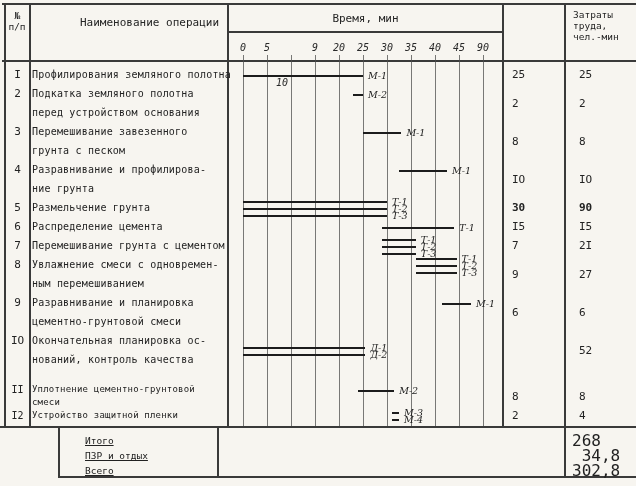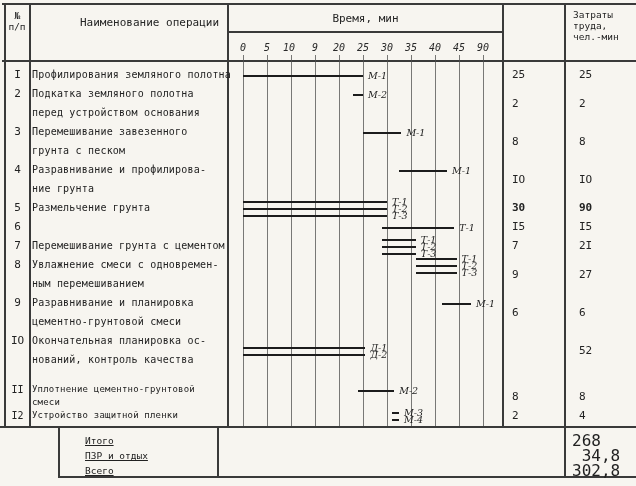--- a/index.html
+++ b/index.html
@@ -63,21 +63,21 @@
   <div class="hdr" style="left:228px;top:12px;width:275px;text-align:center;">Время, мин</div>
   <div class="hdr hdr-small" style="left:573px;top:9px;">
     <div>Затраты</div>
     <div>труда,</div>
     <div>чел.-мин</div>
   </div>
 
   <div id="ticks" style="position:absolute;left:0;top:42px;width:636px;height:14px;">
       <span class="tick-label" style="left: 243px;">0</span>
       <span class="tick-label" style="left: 267px;">5</span>
-      <span class="tick-label" style="left: 289px;">10</span>
+      <span class="tick-label" style="left: 282px; margin-top: 35px;">10</span>
       <span class="tick-label" style="left: 315px;">9</span>
       <span class="tick-label" style="left: 339px; text-align: right;">20</span>
       <span class="tick-label" style="left: 363px;">25</span>
       <span class="tick-label" style="left: 387px;">30</span>
       <span class="tick-label" style="left: 411px;">35</span>
       <span class="tick-label" style="left: 435px;">40</span>
       <span class="tick-label" style="left: 459px;">45</span>
       <span class="tick-label" style="left: 483px;">90</span>
     </div>
 
@@ -145,20 +145,21 @@
           <div class="bar" style="left: 15px; top: 9.5px; width: 144px;"></div>
           <span class="bar-label" style="left: 164px; top: 10.5px;">Т-2</span>
           <div class="bar" style="left: 15px; top: 16.5px; width: 144px;"></div>
           <span class="bar-label" style="left: 164px; top: 17.5px;">Т-3</span>
         </div>
         <div class="cell dur">30</div>
         <div class="cell lab">90</div>
       </div>
       <div class="row" style="height: 19px;">
         <div class="num">6</div>
+        <div class="name">Распределение цемента</div>
         <div class="chart-layer">
           <div class="bar" style="left: 154.2px; top: 9.5px; width: 72px;"></div>
           <span class="bar-label" style="left: 231.2px; top: 10.5px;">Т-1</span>
         </div>
         <div class="cell dur">I5</div>
         <div class="cell lab">I5</div>
       </div>
       <div class="row" style="height: 19px;">
         <div class="num">7</div>
         <div class="name">Перемешивание грунта с цементом</div>

